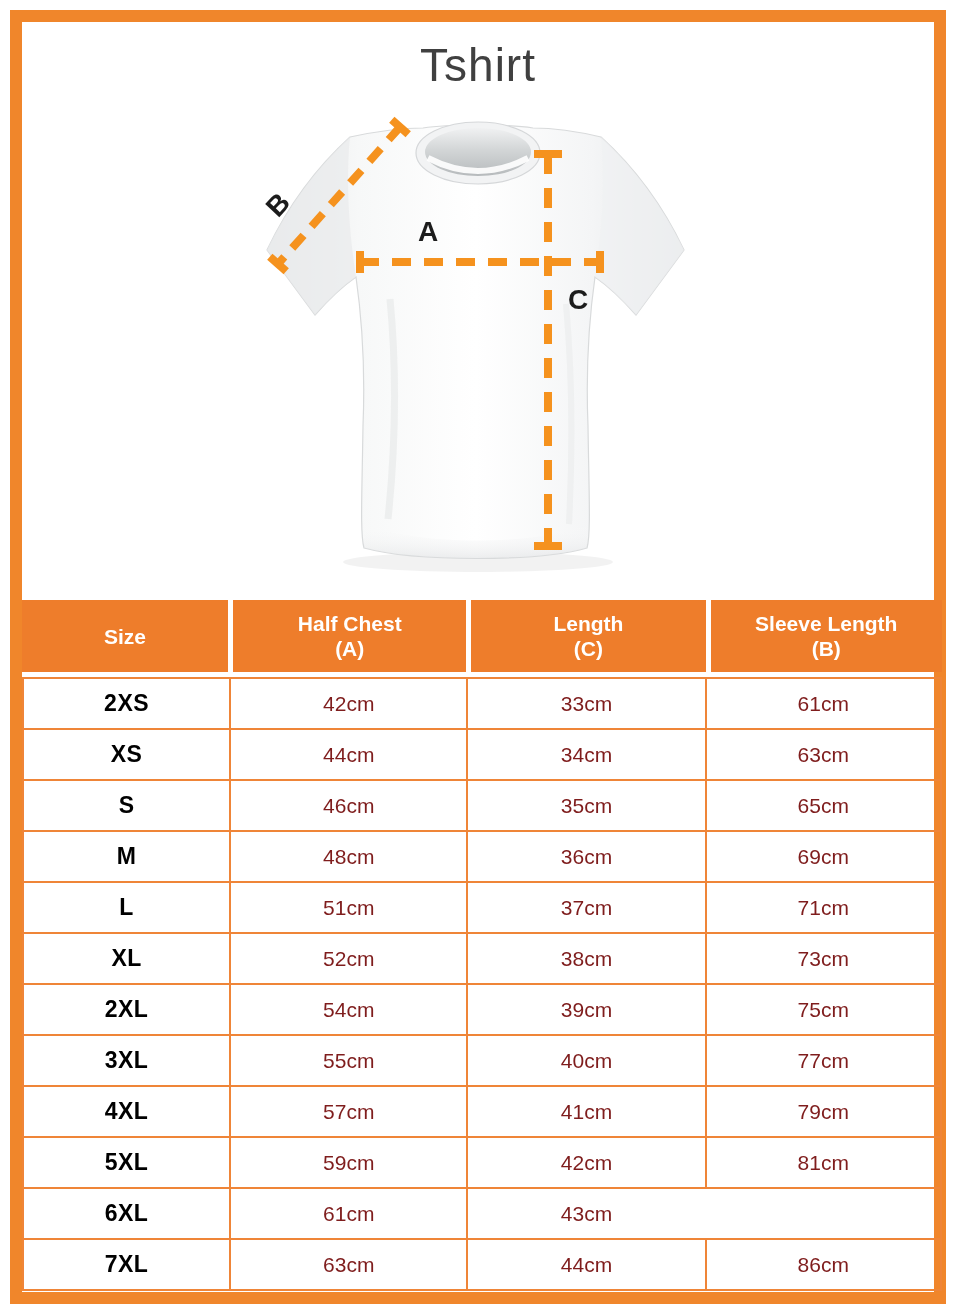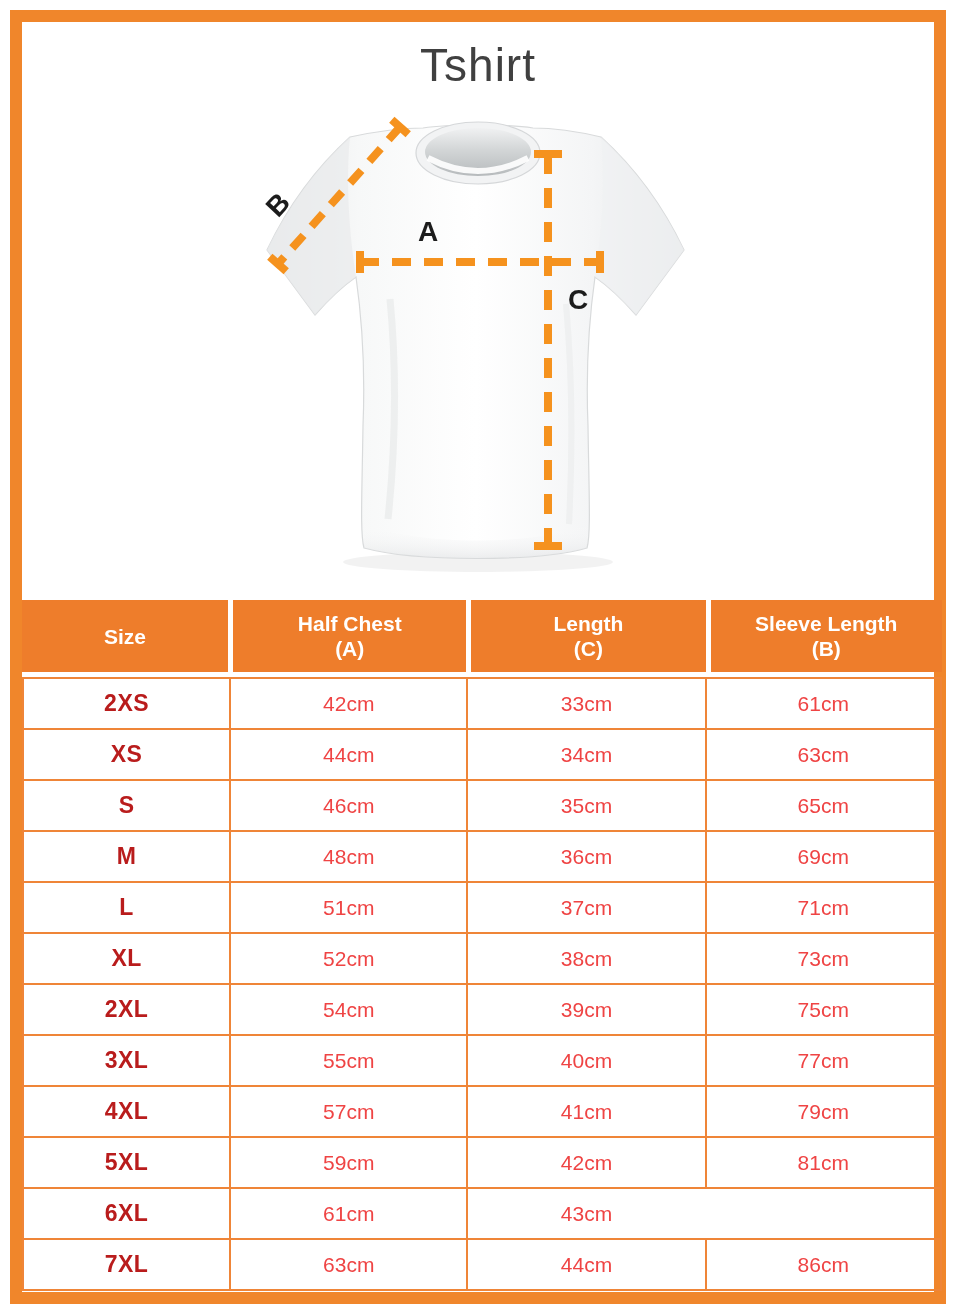--- a/index.html
+++ b/index.html
@@ -32,22 +32,22 @@
   .body-row{
     display:grid;grid-template-columns:22.4% 25.9% 26% 25.7%;
     height:49px;border-top:2px solid #EF8538;
   }
   .body-row:first-child{border-top:none;}
   .cell{
     display:flex;align-items:center;justify-content:center;
     box-sizing:border-box;border-left:2px solid #EF8538;
   }
   .cell:first-child{border-left:none;}
-  .size-cell{font-size:23px;font-weight:700;color:#b91c1c;letter-spacing:.5px;}
-  .value-cell{font-size:21px;font-weight:400;color:#ef4444;}
+  .size-cell{font-size:23px;font-weight:700;color:#000000;letter-spacing:.5px;}
+  .value-cell{font-size:21px;font-weight:400;color:#7f1d1d;}
   .sub:empty{display:none;}
 </style>
 </head>
 <body>
 
 <div class="frame">
 
   <h1 class="page-title">Tshirt</h1>
 
   <div class="diagram-wrap">

